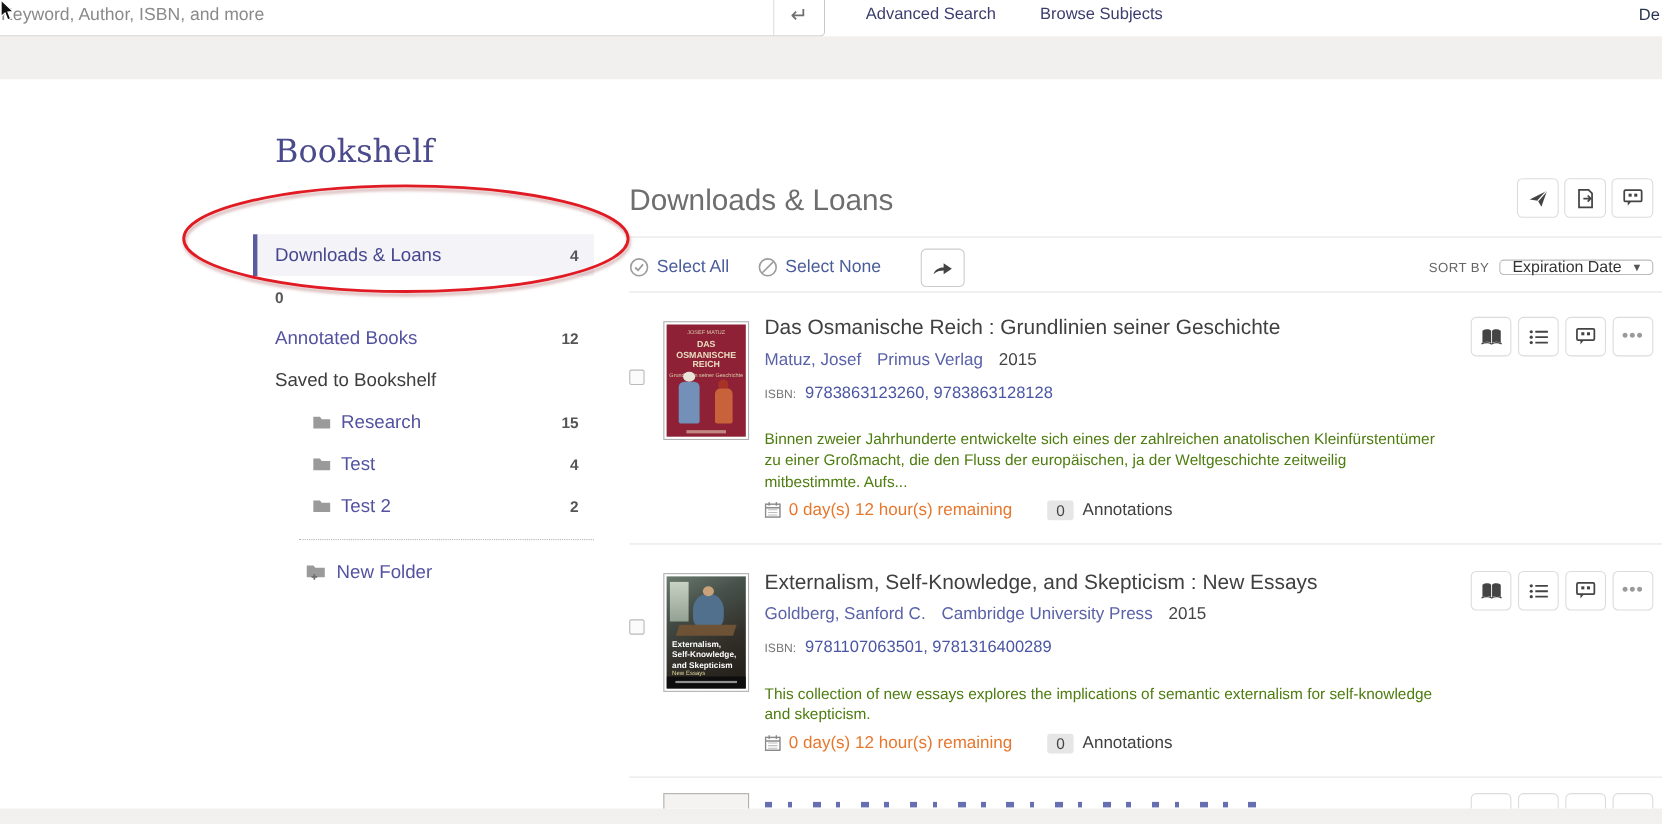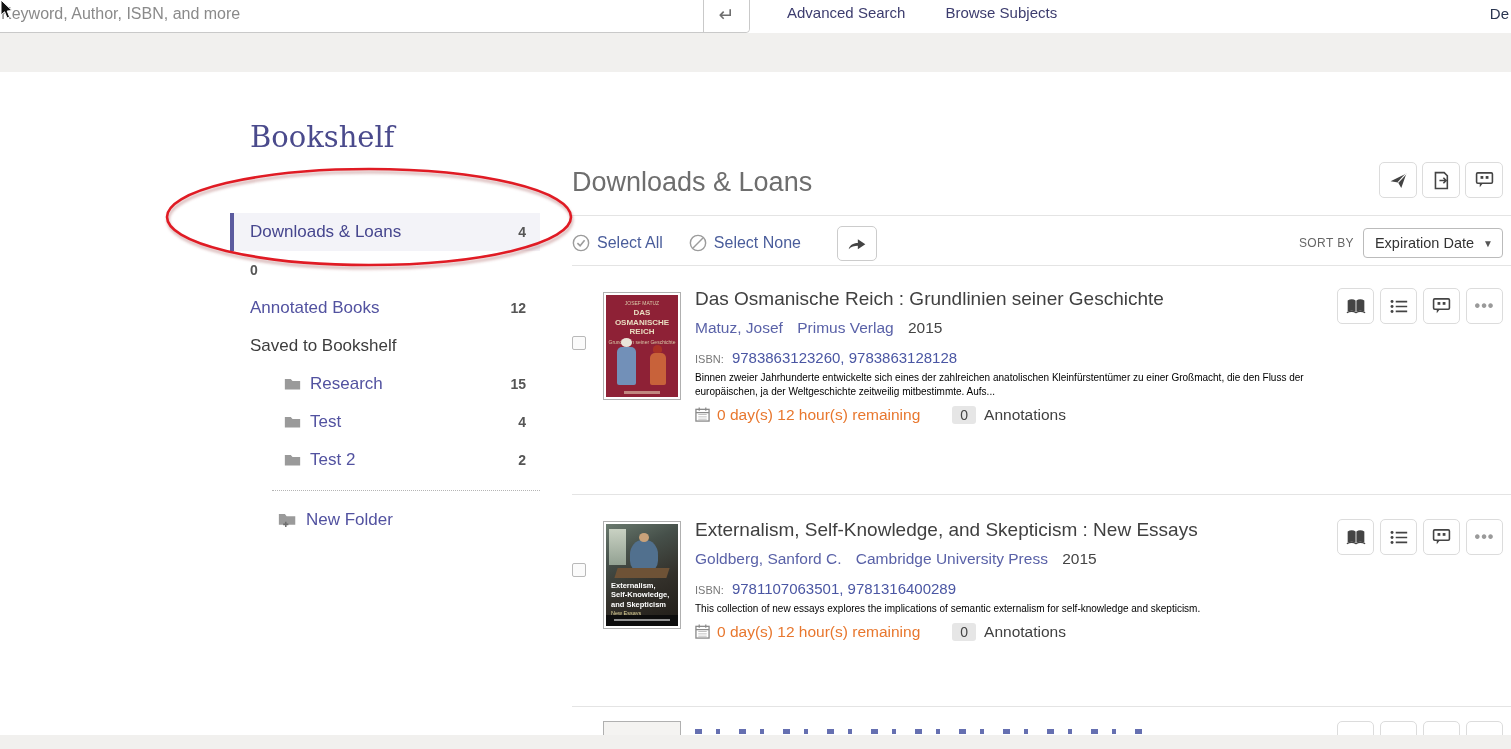--- a/index.html
+++ b/index.html
@@ -53,21 +53,21 @@
   .icon-btn { width:38px; height:36px; background:#fff; border:1px solid #dcdcdc; border-radius:5px;
     display:flex; align-items:center; justify-content:center; cursor:pointer; color:#4a4a4a; }
   .hr1 { position:absolute; left:0; right:0; top:143px; border-top:1px solid #e4e4e4; }
   .toolbar { position:absolute; left:0; right:8px; top:150px; height:42px; display:flex; align-items:center; }
   .tb-sel { display:flex; align-items:center; gap:7px; cursor:pointer; margin-right:26px; }
   .tb-sel .t { font-size:16px; color:#4a5d9b; }
   .tb-arrow-btn { width:40px; height:35px; border:1px solid #ccc; border-radius:5px; background:#fff;
     display:flex; align-items:center; justify-content:center; cursor:pointer; margin-left:10px; }
   .tb-right { margin-left:auto; display:flex; align-items:center; gap:9px; }
   .sortby { font-size:12px; color:#666; letter-spacing:.4px; }
-  .sort-dd { border:1px solid #bbb; border-radius:4px; background:#fff; height:30px;
+  .sort-dd { border:1px solid #bbb; border-radius:4px; background:#fff; height:14px;
     display:flex; align-items:center; gap:9px; padding:0 9px 0 11px; cursor:pointer; }
   .sort-dd .v { font-size:14.5px; color:#333; }
   .sort-dd .car { font-size:10px; color:#555; }
   .hr2 { position:absolute; left:0; right:0; top:193px; border-top:1px solid #e4e4e4; }
 
   .book-list { position:absolute; left:0; right:0; top:194px; }
   .book-item { position:relative; border-bottom:1px solid #e4e4e4; }
   .bi-1 { height:229px; }
   .bi-2 { height:212px; }
   .bi-3 { height:60px; border-bottom:none; }
@@ -76,21 +76,21 @@
   .bk-cover { position:absolute; left:31px; width:78px; height:108px; border:1px solid #b0b0b0;
     background:#fff; padding:2px; cursor:pointer; }
   .cov-inner { position:relative; width:100%; height:100%; overflow:hidden; }
   .bk-text { position:absolute; left:123px; top:0; width:620px; }
   .bk-title { font-size:19px; color:#404040; cursor:pointer; display:inline-block; }
   .bk-byline { margin-top:9px; font-size:15.5px; }
   .bk-byline .au, .bk-byline .pub { color:#5a62a8; margin-right:10px; }
   .bk-byline .yr { color:#444; }
   .bk-isbn { margin-top:12px; font-size:15px; color:#4a56a3; }
   .bk-isbn .isbn-lbl { font-size:11px; color:#777; margin-right:4px; }
-  .bk-desc { margin-top:5px; font-size:10px; color:#000000; line-height:1.38; width:615px; }
+  .bk-desc { margin-top:24px; font-size:14px; color:#4d7c0f; line-height:1.38; width:615px; }
   .bk-meta { display:flex; align-items:flex-start; margin-top:7px; gap:10px; }
   .bk-exp { display:flex; align-items:center; gap:7px; font-size:15.5px; color:#e8772e; }
   .bk-ann { display:flex; align-items:center; gap:8px; margin-left:22px; }
   .bk-ann .badge { background:#e6e6e6; border-radius:3px; padding:1px 8px; font-size:14px; color:#444; }
   .bk-ann .al { font-size:15.5px; color:#3f3f3f; }
   .bk-actions { position:absolute; right:8px; display:flex; gap:6px; }
   .icon-btn-sm { width:37px; height:36px; background:#fff; border:1px solid #dcdcdc; border-radius:5px;
     display:flex; align-items:center; justify-content:center; cursor:pointer; color:#4a4a4a; }
   .dots { color:#9a9a9a; font-weight:bold; font-size:16px; letter-spacing:1px; }
 

